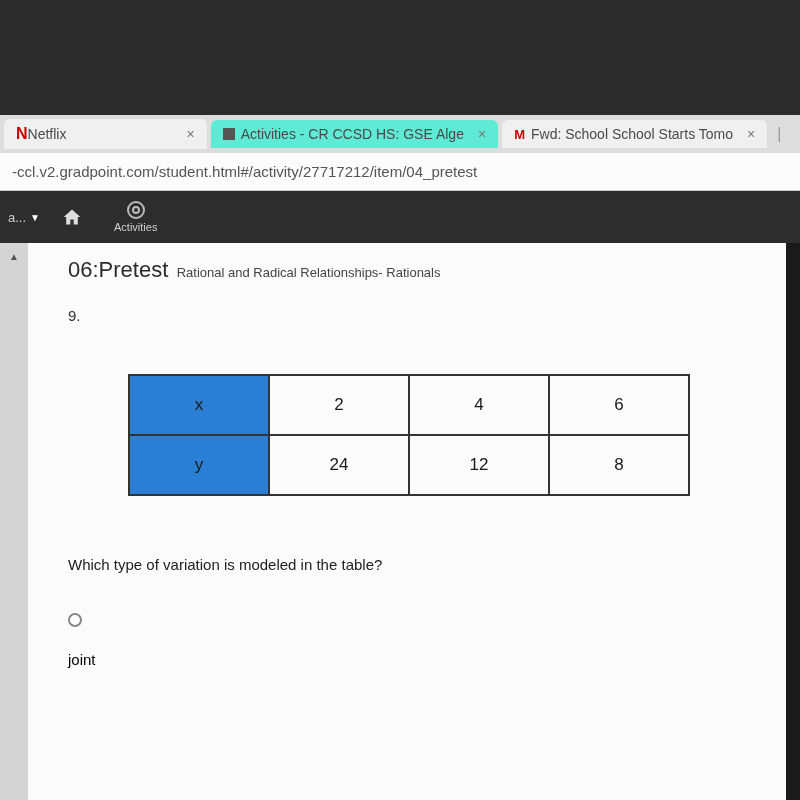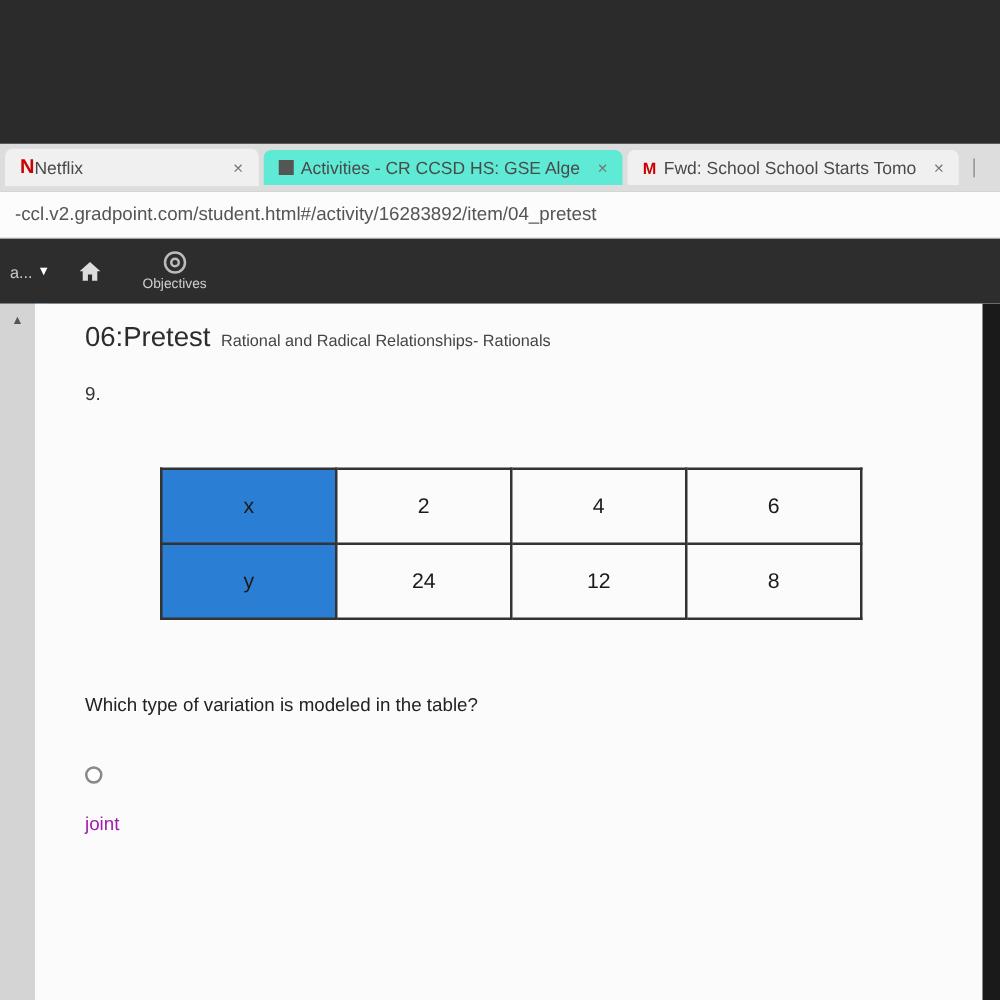--- a/index.html
+++ b/index.html
@@ -193,21 +193,21 @@
     .radio-btn {
       width: 14px;
       height: 14px;
       border: 2px solid #888;
       border-radius: 50%;
       margin-right: 20px;
       background: #fff;
     }
     .option-label {
       font-size: 15px;
-      color: #a21caf;
+      color: #000000;
       margin-top: 24px;
     }
     .photo-edge-right {
       position: absolute;
       right: 0;
       top: 243px;
       width: 14px;
       height: 557px;
       background: #1a1a1a;
     }
@@ -230,36 +230,36 @@
   </div>
   <div class="tab light">
     <span class="gmail-m">M</span>
     <span>Fwd: School School Starts Tomo</span>
     <span class="tab-close">×</span>
   </div>
   <span class="tab-sep">|</span>
 </div>
 
 <div class="url-bar">
-  <span>-ccl.v2.gradpoint.com/student.html#/activity/16283892/item/04_pretest</span>
+  <span>-ccl.v2.gradpoint.com/student.html#/activity/27717212/item/04_pretest</span>
 </div>
 
 <div class="app-toolbar">
   <span style="color:#ccc;margin-right:4px">a...</span>
   <span class="toolbar-dropdown">▼</span>
   <div class="toolbar-item">
     <svg class="home-icon-svg" viewBox="0 0 24 24">
         <path d="M12 3l10 9h-3v9h-5v-6h-4v6H5v-9H2z"></path>
       </svg>
   </div>
   <div class="toolbar-item">
     <div class="target-icon">
         <div class="target-inner"></div>
       </div>
-    <span style="font-size:11px;margin-top:2px">Objectives</span>
+    <span style="font-size:11px;margin-top:2px">Activities</span>
   </div>
 </div>
 
 <div class="content-area">
   <div class="left-rail">
     <span class="scroll-up">▲</span>
   </div>
   <div class="left-accent"></div>
 
   <div class="main-panel">

